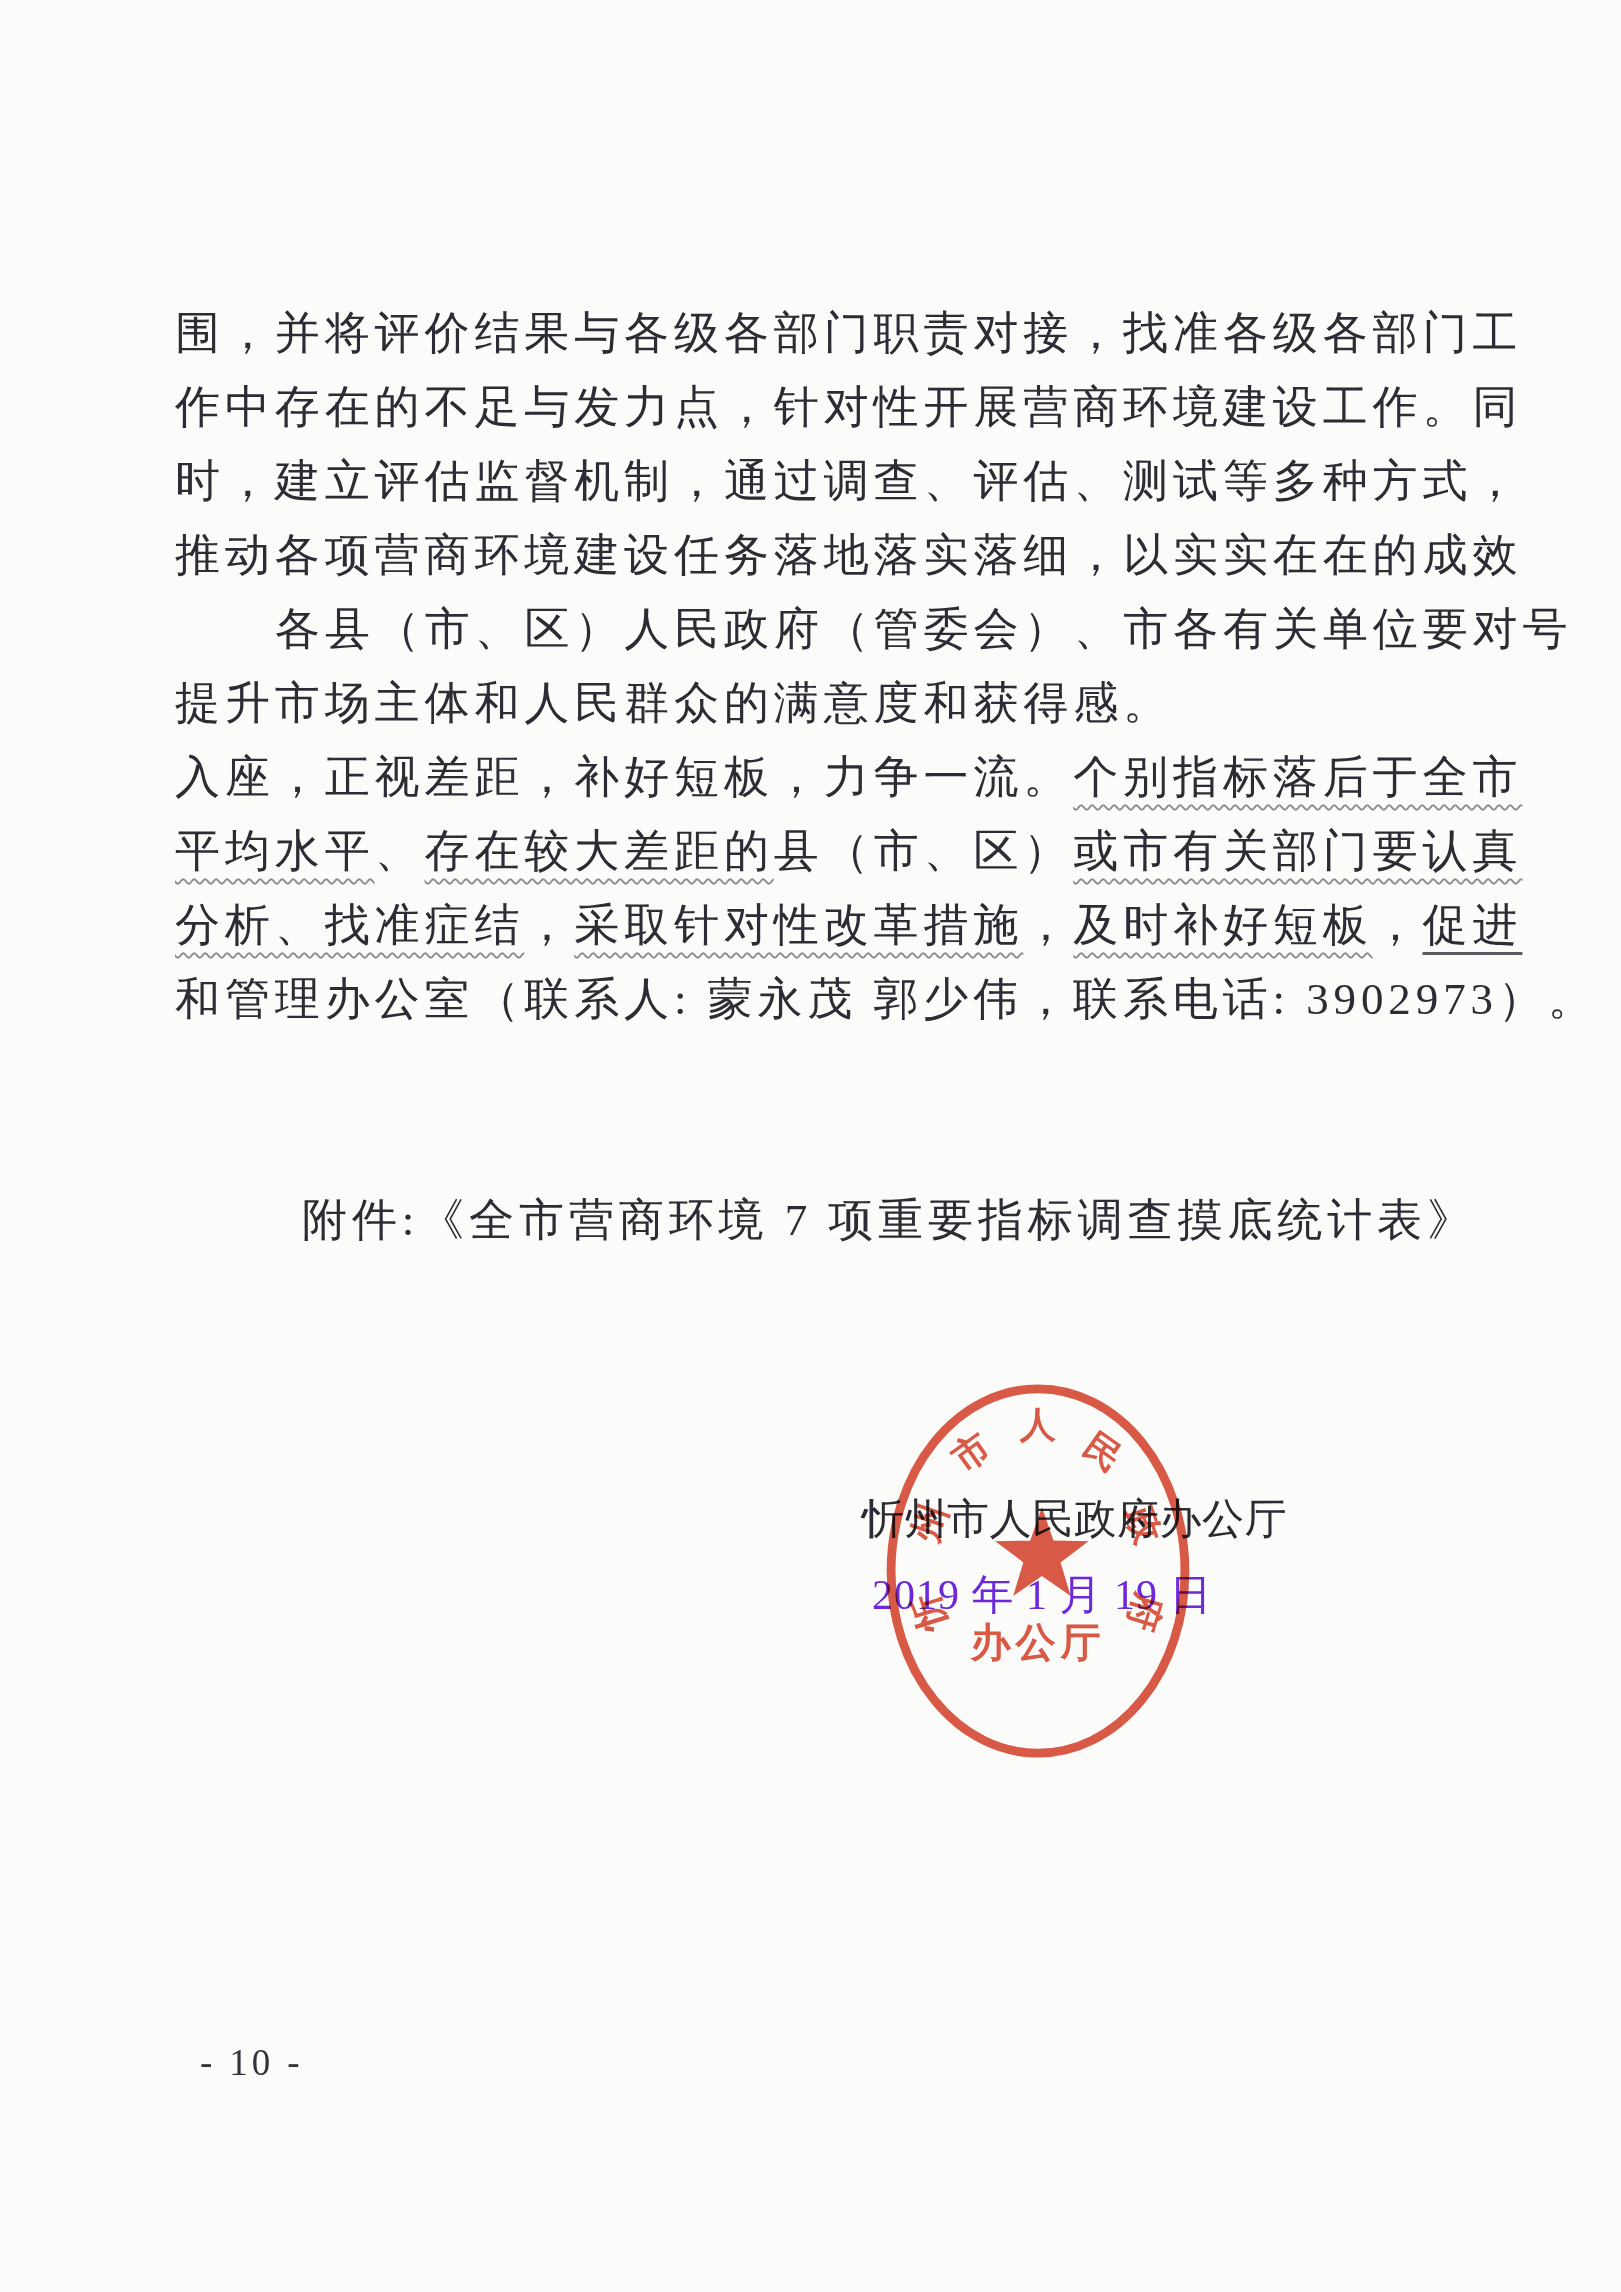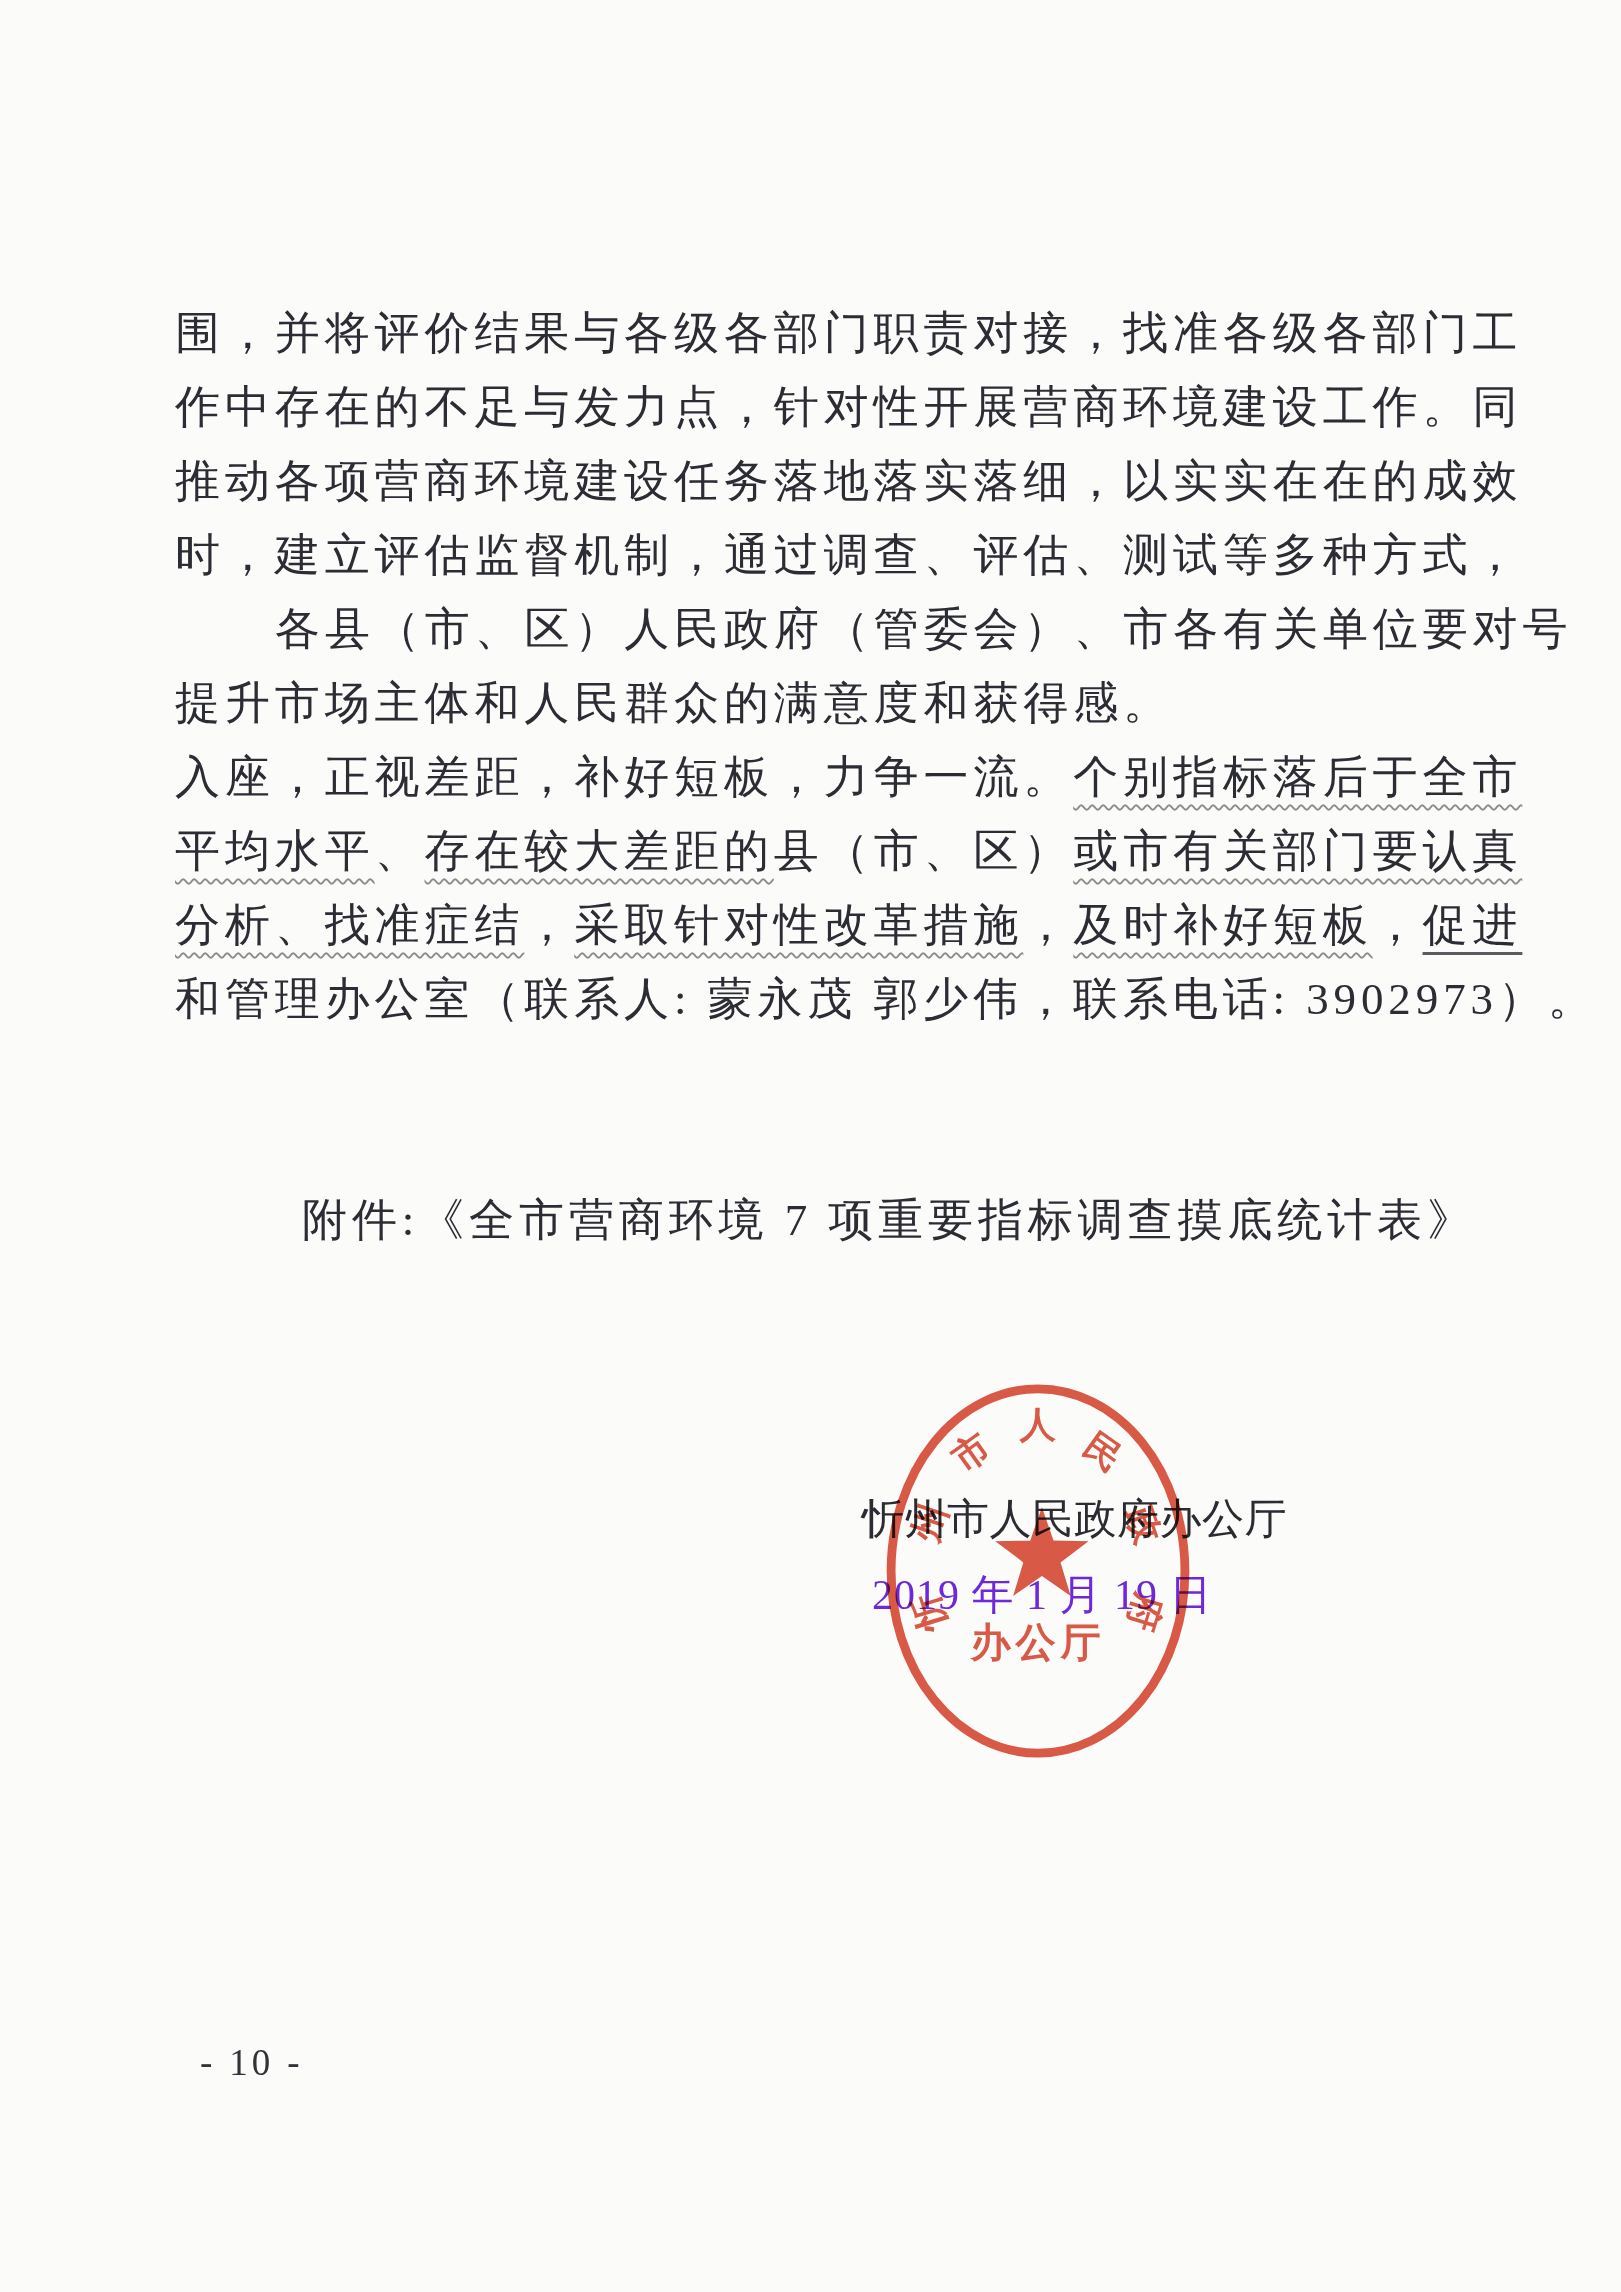--- a/index.html
+++ b/index.html
@@ -104,22 +104,22 @@
   }
 </style>
 </head>
 <body>
 
 <div class="page">
 
   <div class="body-text" id="body-text">
       <div class="line"><span class="seg-plain">围，并将评价结果与各级各部门职责对接，找准各级各部门工</span></div>
       <div class="line"><span class="seg-plain">作中存在的不足与发力点，针对性开展营商环境建设工作。同</span></div>
+      <div class="line"><span class="seg-plain">时，建立评估监督机制，通过调查、评估、测试等多种方式，</span></div>
       <div class="line"><span class="seg-plain">推动各项营商环境建设任务落地落实落细，以实实在在的成效</span></div>
-      <div class="line"><span class="seg-plain">时，建立评估监督机制，通过调查、评估、测试等多种方式，</span></div>
       <div class="line indent"><span class="seg-plain">各县（市、区）人民政府（管委会）、市各有关单位要对号</span></div>
       <div class="line"><span class="seg-plain">提升市场主体和人民群众的满意度和获得感。</span></div>
       <div class="line"><span class="seg-plain">入座，正视差距，补好短板，力争一流。</span><span class="seg-wavy">个别指标落后于全市</span></div>
       <div class="line"><span class="seg-wavy">平均水平</span><span class="seg-plain">、</span><span class="seg-wavy">存在较大差距的</span><span class="seg-plain">县（市、区）</span><span class="seg-wavy">或市有关部门要认真</span></div>
       <div class="line"><span class="seg-wavy">分析、找准症结</span><span class="seg-plain">，</span><span class="seg-wavy">采取针对性改革措施</span><span class="seg-plain">，</span><span class="seg-wavy">及时补好短板</span><span class="seg-plain">，</span><span class="seg-underline">促进</span></div>
       <div class="line"><span class="seg-plain">和管理办公室（联系人: 蒙永茂  郭少伟，联系电话: 3902973）。</span></div>
     </div>
 
   <div class="attachment">附件:《全市营商环境 7 项重要指标调查摸底统计表》</div>
 

